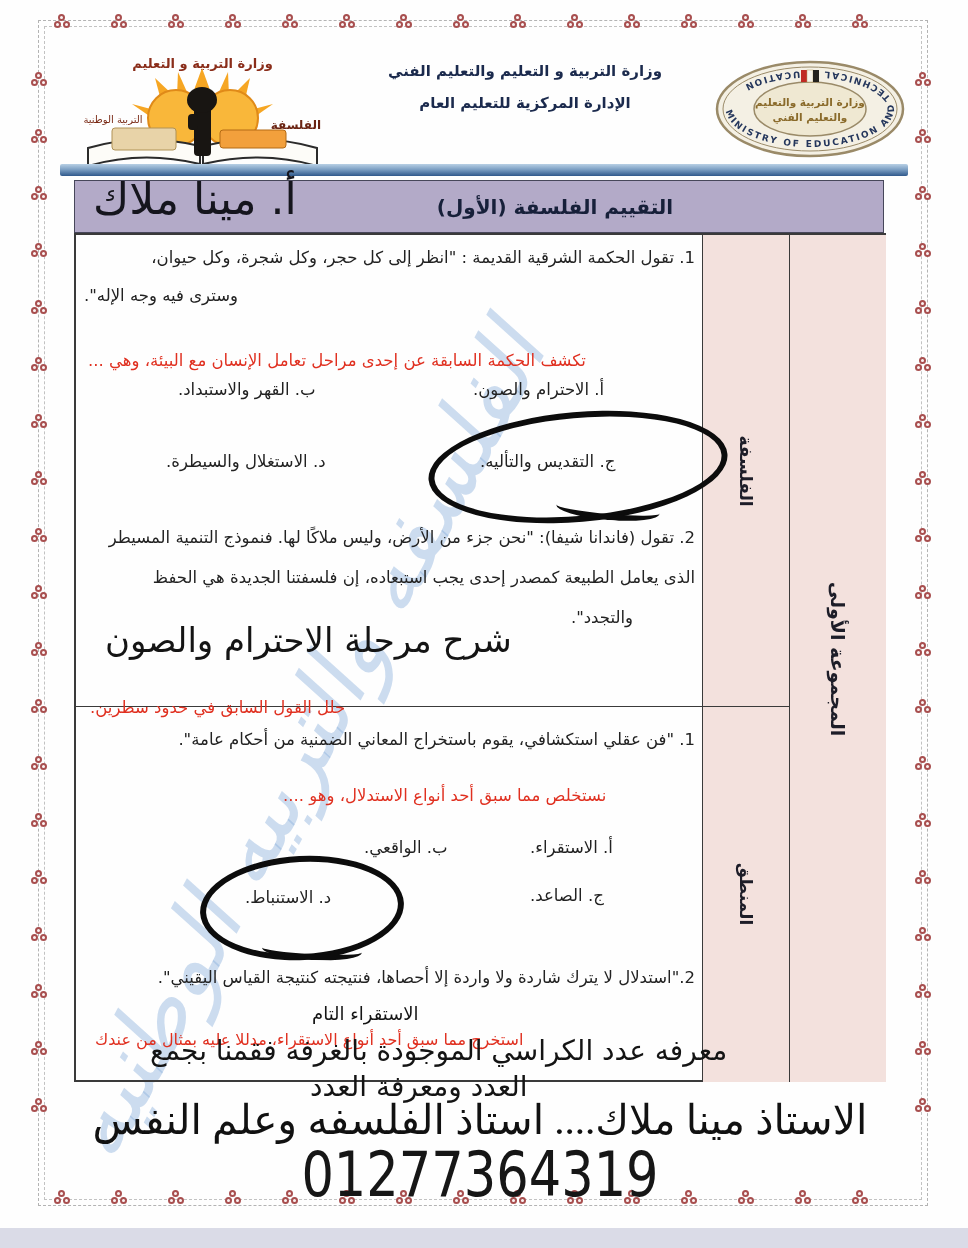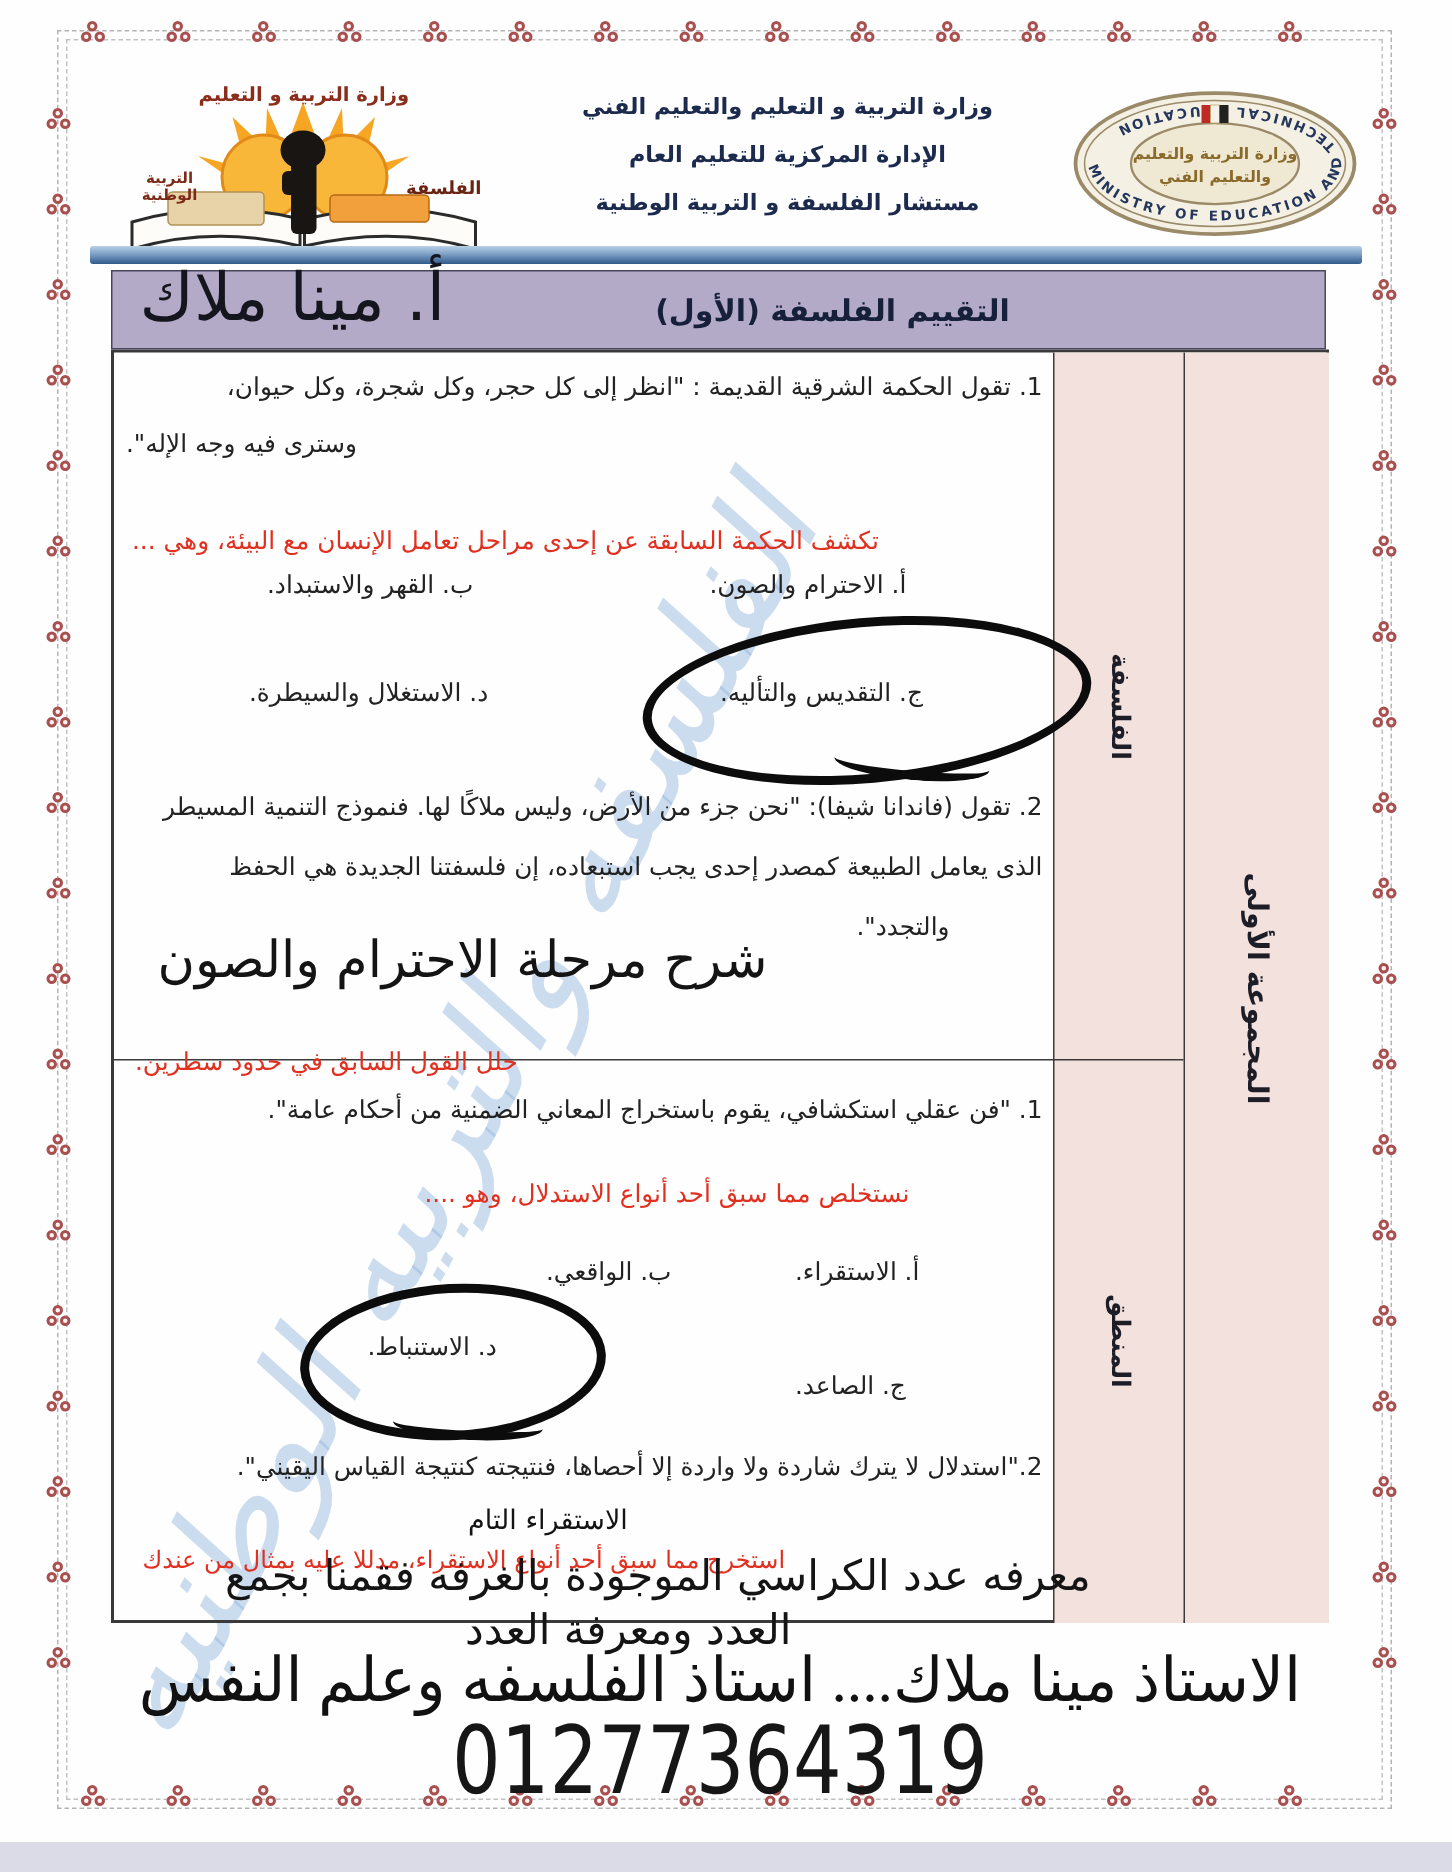--- a/index.html
+++ b/index.html
@@ -16,21 +16,21 @@
   .dcl i:nth-child(1){left:0px;top:7px;}
   .dcl i:nth-child(2){left:9px;top:7px;}
   .dcl i:nth-child(3){left:4px;top:0px;}
   .bottom-strip{position:absolute;left:0;bottom:0;width:968px;height:20px;background:#dadbe7;}
 
   
   .logo{position:absolute;left:70px;top:56px;width:265px;height:110px;}
   .logo .txt-top{position:absolute;left:0;top:0;width:100%;text-align:center;
        font-size:13px;font-weight:bold;color:#8a2d1a;direction:rtl;}
   .logo .txt-right{position:absolute;right:14px;top:62px;font-size:12px;font-weight:bold;color:#6b2413;direction:rtl;}
-  .logo .txt-left{position:absolute;left:12px;top:58px;font-size:10px;font-weight:bold;color:#7a2a16;direction:rtl;text-align:center;line-height:1.1;width:62px;}
+  .logo .txt-left{position:absolute;left:12px;top:58px;font-size:10px;font-weight:normal;color:#7a2a16;direction:rtl;text-align:center;line-height:1.1;width:62px;}
   .org{position:absolute;left:340px;top:62px;width:370px;display:flex;flex-direction:column;
        gap:14px;text-align:center;direction:rtl;}
   .org div{font-size:15px;font-weight:bold;color:#1b2a4d;}
   .seal{position:absolute;left:712px;top:58px;width:196px;height:102px;}
   .bluebar{position:absolute;left:60px;top:164px;width:848px;height:12px;border-radius:2px;
        background:linear-gradient(#b8d0e5 0%,#7da0c4 45%,#30598c 100%);}
 
   
   .titlebar{position:absolute;left:74px;top:180px;width:810px;height:53px;background:#b3aac8;
        border:1px solid #47475a;box-sizing:border-box;z-index:2;}
@@ -444,21 +444,20 @@
       <rect x="118" y="58" width="10" height="16" rx="4" fill="#181512"></rect>
     </svg>
     <span class="txt-top">وزارة التربية و التعليم</span>
     <span class="txt-right">الفلسفة</span>
     <span class="txt-left">التربية الوطنية</span>
   </div>
 
   <div class="org">
     <div>وزارة التربية و التعليم والتعليم الفني</div>
     <div>الإدارة المركزية للتعليم العام</div>
-    <div>مستشار الفلسفة و التربية الوطنية</div>
   </div>
 
   <div class="seal">
     <svg width="196" height="102" viewBox="0 0 196 102">
       <ellipse cx="98" cy="51" rx="93" ry="47" fill="#f4f0e4" stroke="#9a8a68" stroke-width="2.5"></ellipse>
       <ellipse cx="98" cy="51" rx="87" ry="42" fill="none" stroke="#9a8a68" stroke-width="1"></ellipse>
       <ellipse cx="98" cy="51" rx="56" ry="27" fill="#efe8d2" stroke="#9a8a68" stroke-width="1.5"></ellipse>
       <path id="sealArc" d="M 14,51 A 84,38 0 1 0 182,51 A 84,38 0 1 0 14,51" fill="none"></path>
       <text font-size="9" font-weight="bold" fill="#24365c" letter-spacing="2">
         <textPath href="#sealArc" startOffset="2">MINISTRY OF EDUCATION AND TECHNICAL EDUCATION</textPath>
@@ -507,21 +506,21 @@
   <div class="ar" style="right:273px;top:568px;">الذى يعامل الطبيعة كمصدر إحدى يجب استبعاده، إن فلسفتنا الجديدة هي الحفظ</div>
   <div class="ar" style="right:335px;top:608px;">والتجدد".</div>
   <div class="ar hand" style="left:105px;top:620px;font-size:34px;">شرح مرحلة الاحترام والصون</div>
   <div class="ar red" style="left:90px;top:662px;margin-top:36px;">حلل القول السابق في حدود سطرين.</div>
 
   <div class="ar" style="right:273px;top:730px;">1. "فن عقلي استكشافي، يقوم باستخراج المعاني الضمنية من أحكام عامة".</div>
   <div class="ar red" style="left:283px;top:786px;">نستخلص مما سبق أحد أنواع الاستدلال، وهو ....</div>
 
   <div class="ar" style="left:530px;top:838px;">أ. الاستقراء.</div>
   <div class="ar" style="left:364px;top:838px;">ب. الواقعي.</div>
-  <div class="ar" style="left:530px;top:914px;">ج. الصاعد.</div>
+  <div class="ar" style="left:530px;top:886px;">ج. الصاعد.</div>
   <div class="ar" style="left:245px;top:888px;">د. الاستنباط.</div>
   <div class="circle" style="left:200px;top:856px;width:192px;height:92px;transform:rotate(-3deg);"></div>
   <div class="circle-tail" style="left:262px;top:940px;width:100px;height:14px;transform:rotate(3deg);"></div>
 
   <div class="ar" style="right:273px;top:968px;">2."استدلال لا يترك شاردة ولا واردة إلا أحصاها، فنتيجته كنتيجة القياس اليقيني".</div>
   <div class="ar hand" style="left:312px;top:1003px;font-size:18px;">الاستقراء التام</div>
   <div class="ar red" style="left:95px;top:1030px;font-size:16px;z-index:2;">استخرج مما سبق أحد أنواع الاستقراء، مدللا عليه بمثال من عندك</div>
   <div class="ar hand" style="left:310px;top:1070px;font-size:28px;">العدد ومعرفة العدد</div>
   <div class="ar hand" style="left:150px;top:1034px;font-size:28px;">معرفه عدد الكراسي الموجودة بالغرفه فقمنا بجمع</div>
 

